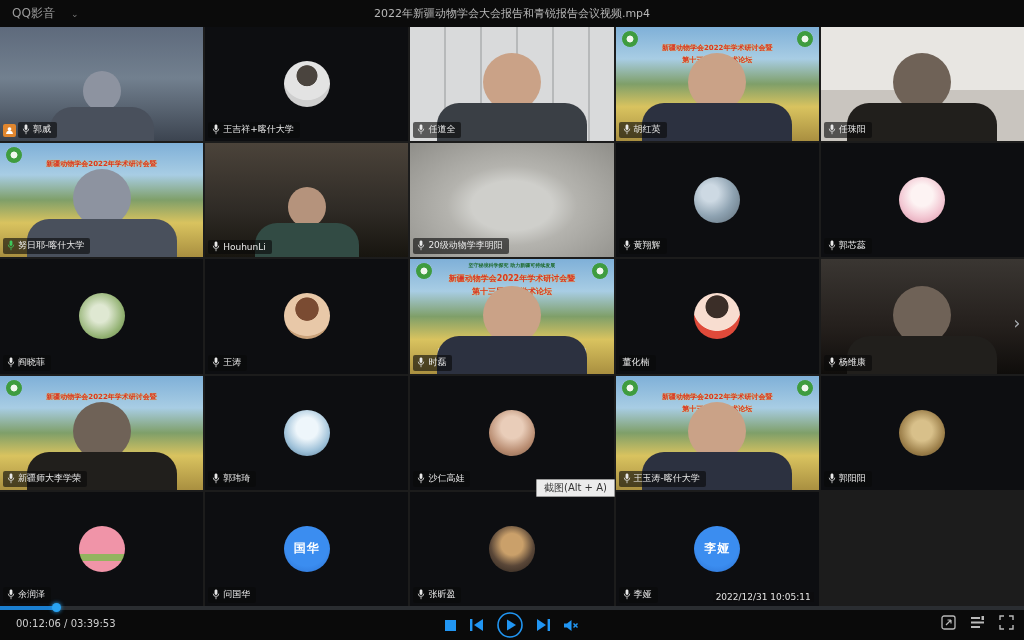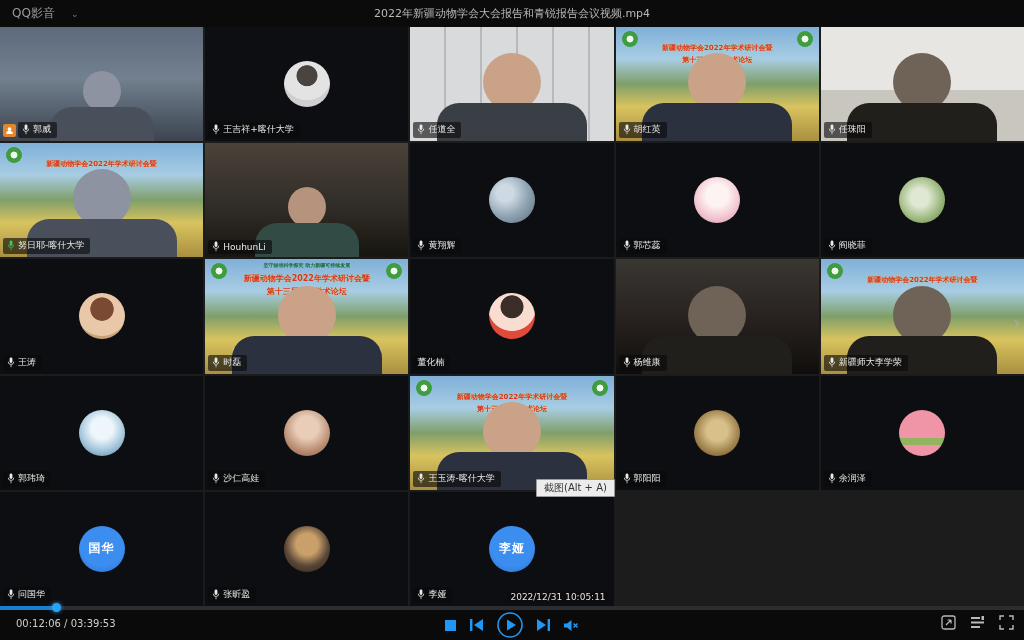--- a/index.html
+++ b/index.html
@@ -220,20 +220,32 @@
           <svg class="mic" viewBox="0 0 10 14">
             <rect x="3.2" y="0.5" width="3.6" height="7" rx="1.8" fill="#e9e9e9"></rect>
             <path d="M1.5 6a3.5 3.5 0 0 0 7 0" fill="none" stroke="#e9e9e9" stroke-width="1"></path>
             <line x1="5" y1="10" x2="5" y2="13" stroke="#e9e9e9" stroke-width="1"></line>
           </svg>
     <span>HouhunLi</span>
         </span>
       </div>
   </div>
 
+  <div class="tile bg-macro">
+    <div class="labelrow">
+        <span class="nametag">
+          <svg class="mic" viewBox="0 0 10 14">
+            <rect x="3.2" y="0.5" width="3.6" height="7" rx="1.8" fill="#e9e9e9"></rect>
+            <path d="M1.5 6a3.5 3.5 0 0 0 7 0" fill="none" stroke="#e9e9e9" stroke-width="1"></path>
+            <line x1="5" y1="10" x2="5" y2="13" stroke="#e9e9e9" stroke-width="1"></line>
+          </svg>
+    <span>20级动物学李明阳</span>
+        </span>
+      </div>
+  </div>
 
   <div class="tile">
     <div class="avatar-wrap">
         <div class="avatar av-globe"></div>
       </div>
     <div class="labelrow">
         <span class="nametag">
           <svg class="mic" viewBox="0 0 10 14">
             <rect x="3.2" y="0.5" width="3.6" height="7" rx="1.8" fill="#e9e9e9"></rect>
             <path d="M1.5 6a3.5 3.5 0 0 0 7 0" fill="none" stroke="#e9e9e9" stroke-width="1"></path>

